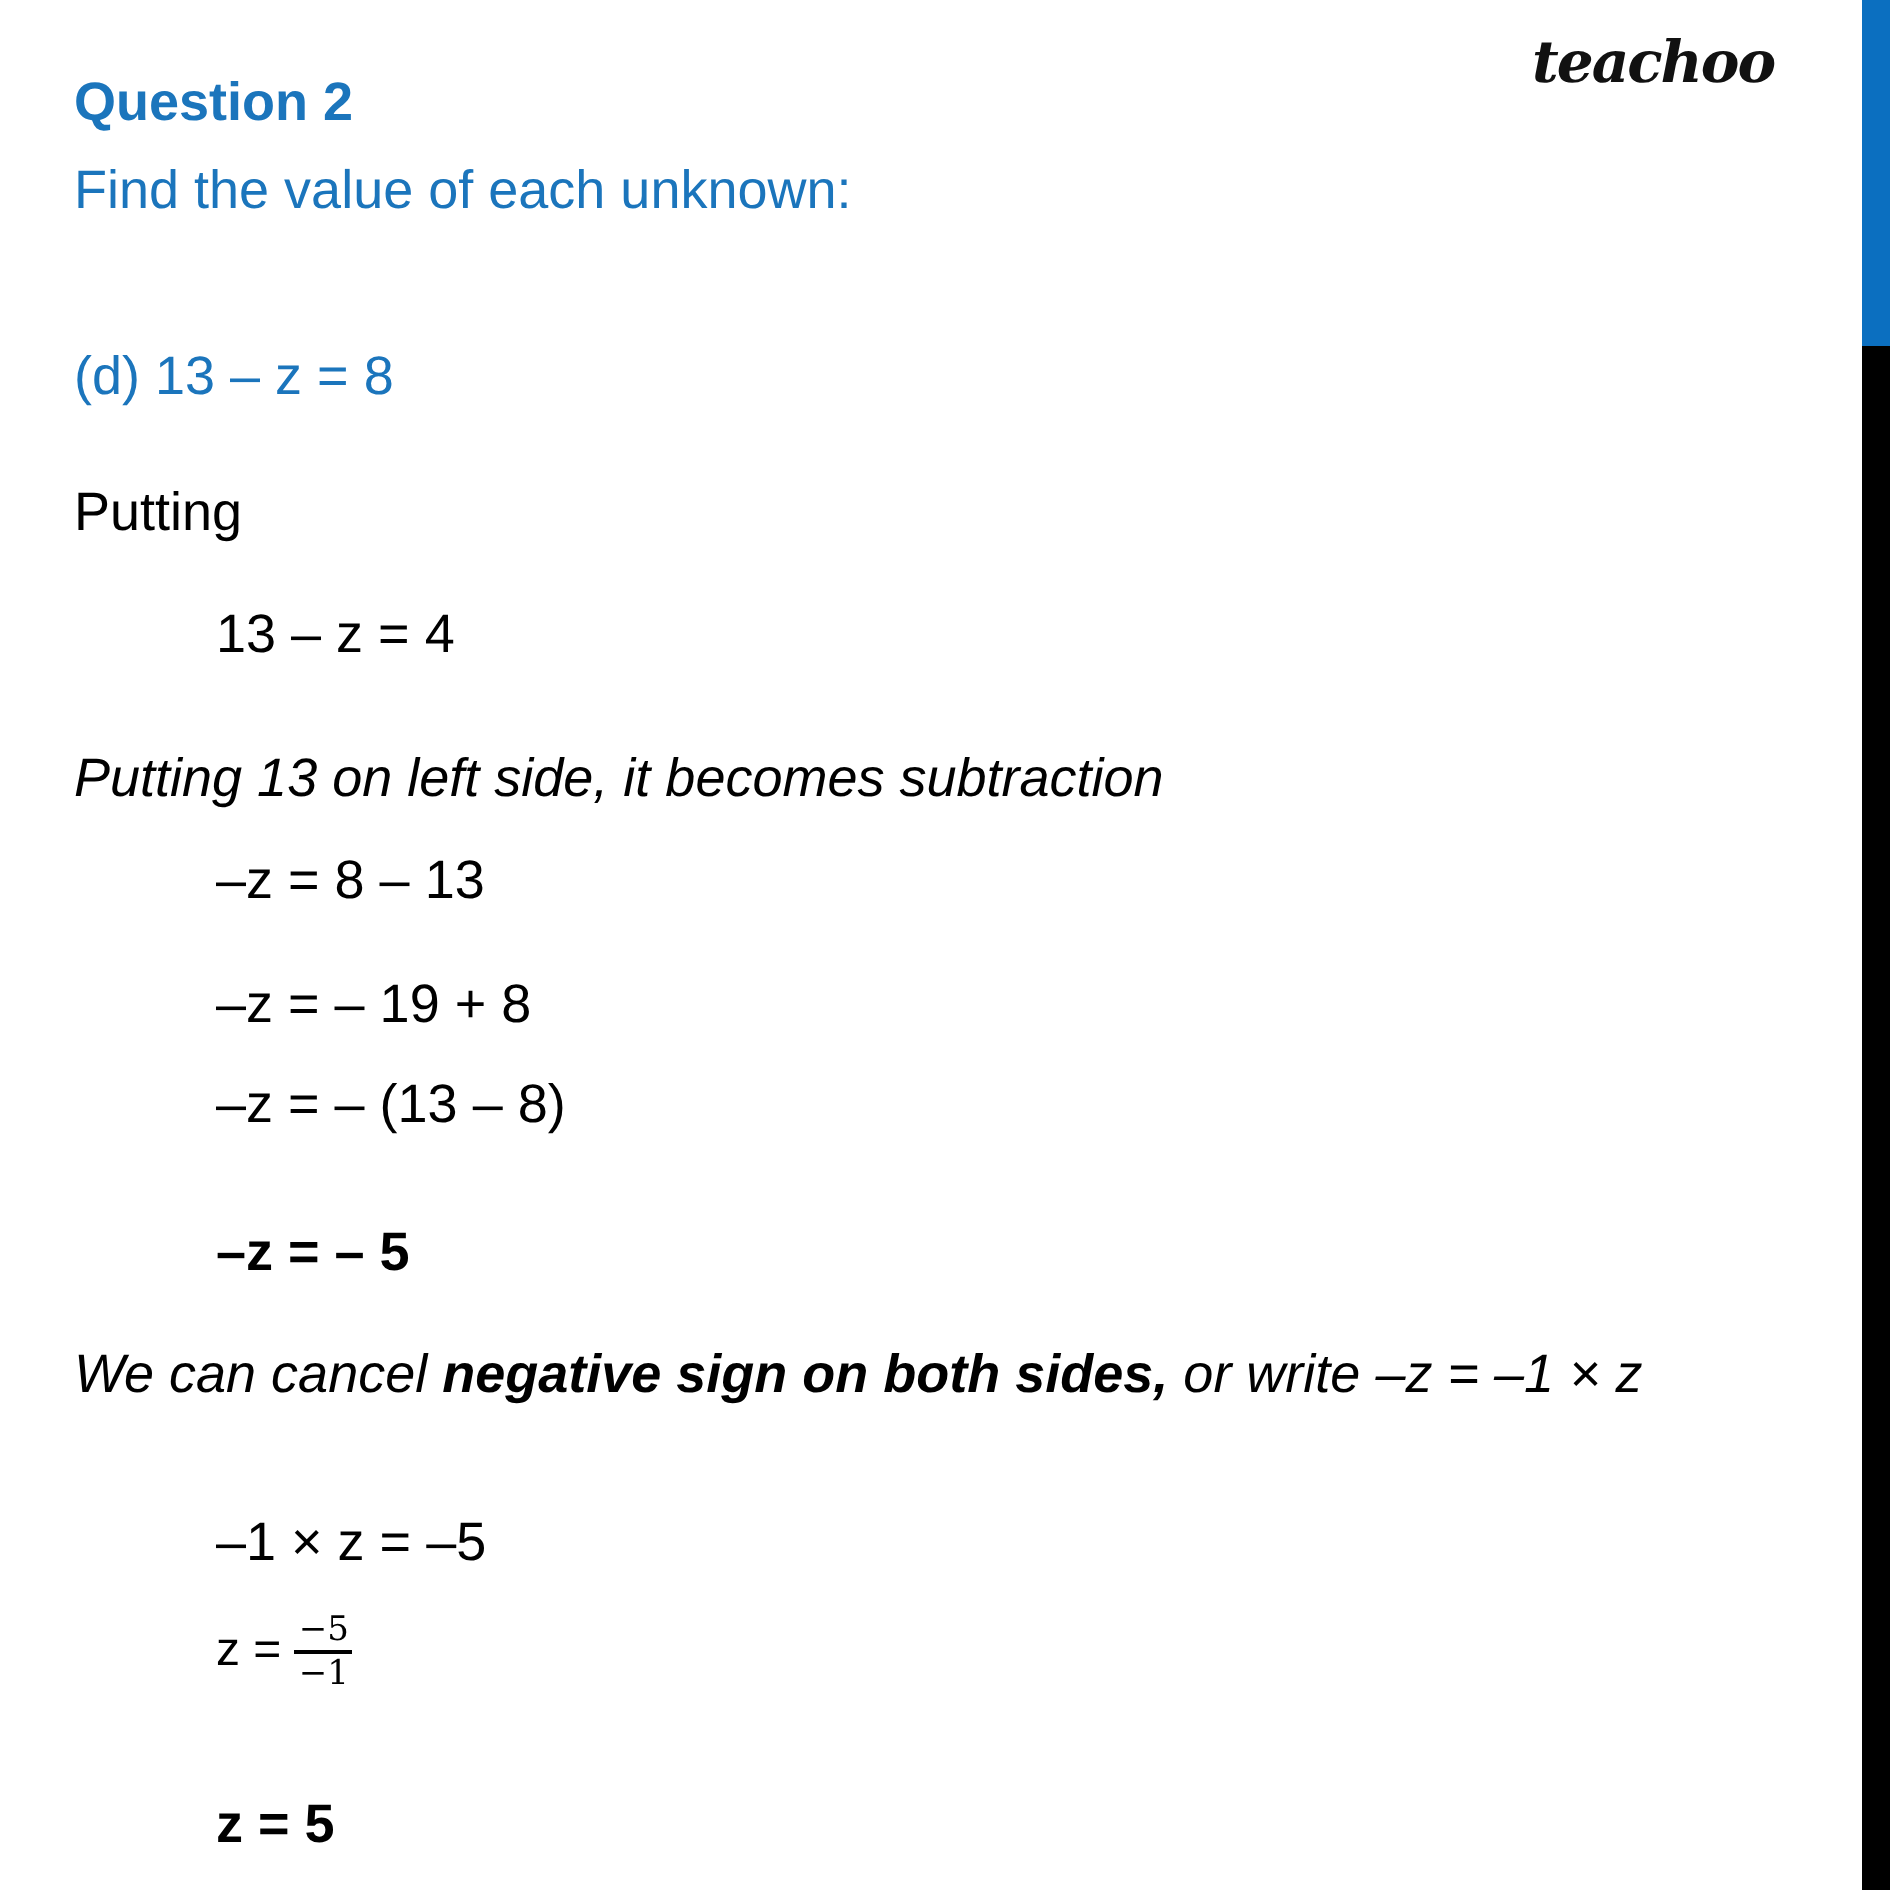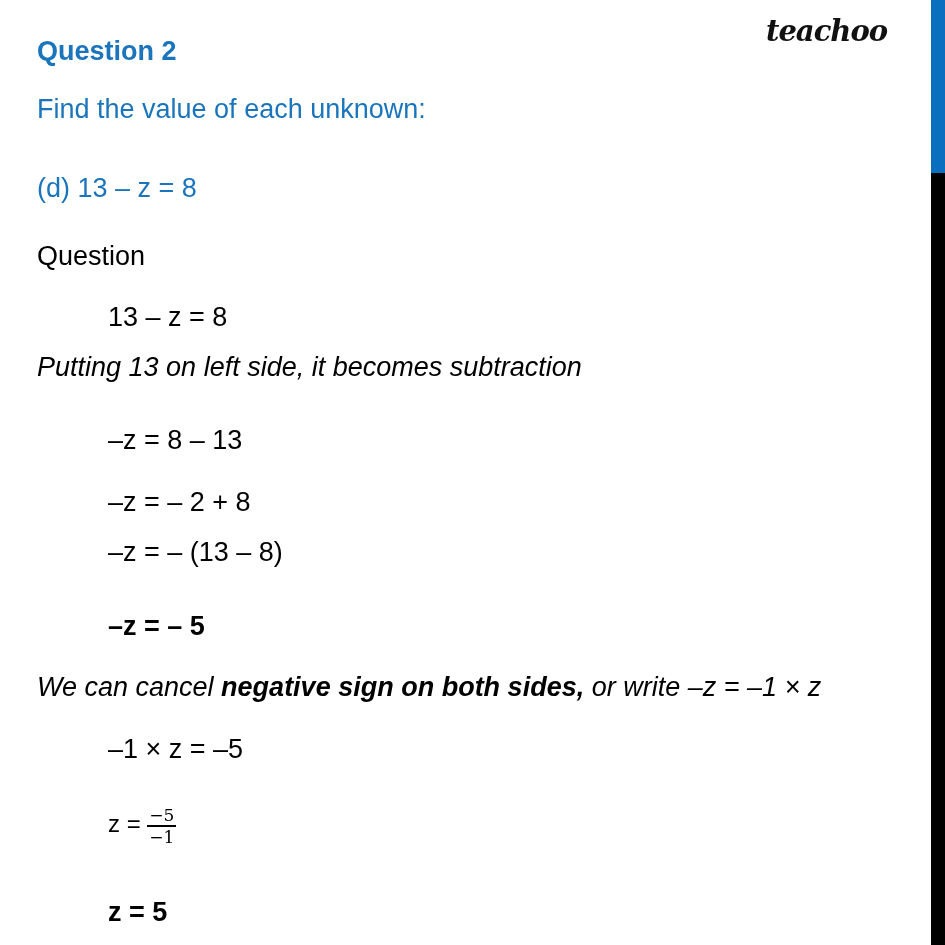--- a/index.html
+++ b/index.html
@@ -4,54 +4,54 @@
 <style>
   html,body{margin:0;padding:0;}
   body{width:945px;height:945px;background:#fff;position:relative;overflow:hidden;
        font-family:"Liberation Sans",sans-serif;color:#000;}
   .sidebar-blue{position:absolute;left:931px;top:0;width:14px;height:173px;background:#0b6fc0;}
   .sidebar-black{position:absolute;left:931px;top:173px;width:14px;height:772px;background:#000;}
   .logo{position:absolute;left:766px;top:14px;font-family:"DejaVu Serif",serif;font-style:italic;font-weight:bold;font-size:29px;letter-spacing:-1px;color:#111;}
   .line{position:absolute;font-size:27px;white-space:nowrap;}
   .blue{color:#1b75bc;}
   .q-title{left:37px;top:36px;font-weight:bold;font-size:27px;}
-  .q-text{left:37px;top:94px;}
+  .q-text{left:37px;top:80px;}
   .q-part{left:37px;top:151px;margin-top:22px;}
   .solving{left:37px;top:241px;}
   .step{left:108px;}
   .italic{font-style:italic;}
   .bold{font-weight:bold;text-align:center;}
   .frac{display:inline-flex;flex-direction:column;align-items:center;vertical-align:middle;font-family:"DejaVu Serif",serif;font-size:17px;line-height:20px;}
   .frac .num{border-bottom:2px solid #000;padding:0 2px;}
 </style>
 </head>
 <body>
 
 <div class="sidebar-blue"></div>
 <div class="sidebar-black"></div>
 
 <div class="logo">teachoo</div>
 
 <div class="line blue q-title">Question 2</div>
 <div class="line blue q-text">Find the value of each unknown:</div>
 <div class="line blue q-part">(d) 13 – z = 8</div>
 
-<div class="line solving">Question</div>
-<div class="line step" style="top:302px">13 – z = 8</div>
-<div class="line italic" style="left:37px;top:352px">Putting 13 on left side, it becomes subtraction</div>
+<div class="line solving">Putting</div>
+<div class="line step" style="top:302px">13 – z = 4</div>
+<div class="line italic" style="left:37px;top:374px">Putting 13 on left side, it becomes subtraction</div>
 <div class="line step" style="top:425px">–z = 8 – 13</div>
-<div class="line step" style="top:487px">–z = – 2 + 8</div>
+<div class="line step" style="top:487px">–z = – 19 + 8</div>
 <div class="line step" style="top:537px">–z = – (13 – 8)</div>
 <div class="line step bold" style="top:611px">–z = – 5</div>
 
 <div class="line italic" style="left:37px;top:672px">
   <span>We can cancel </span><span class="bold">negative sign on both sides,</span><span> or write –z = –1 × z</span>
 </div>
 
-<div class="line step" style="top:734px">–1 × z = –5</div>
+<div class="line step" style="top:756px">–1 × z = –5</div>
 
 <div class="line step" style="top:805px;font-size:24px">
   <span>z = </span><span class="frac">
       <span class="num">−5</span>
       <span>−1</span>
     </span>
 </div>
 
 <div class="line step bold" style="top:897px">z = 5</div>
 

